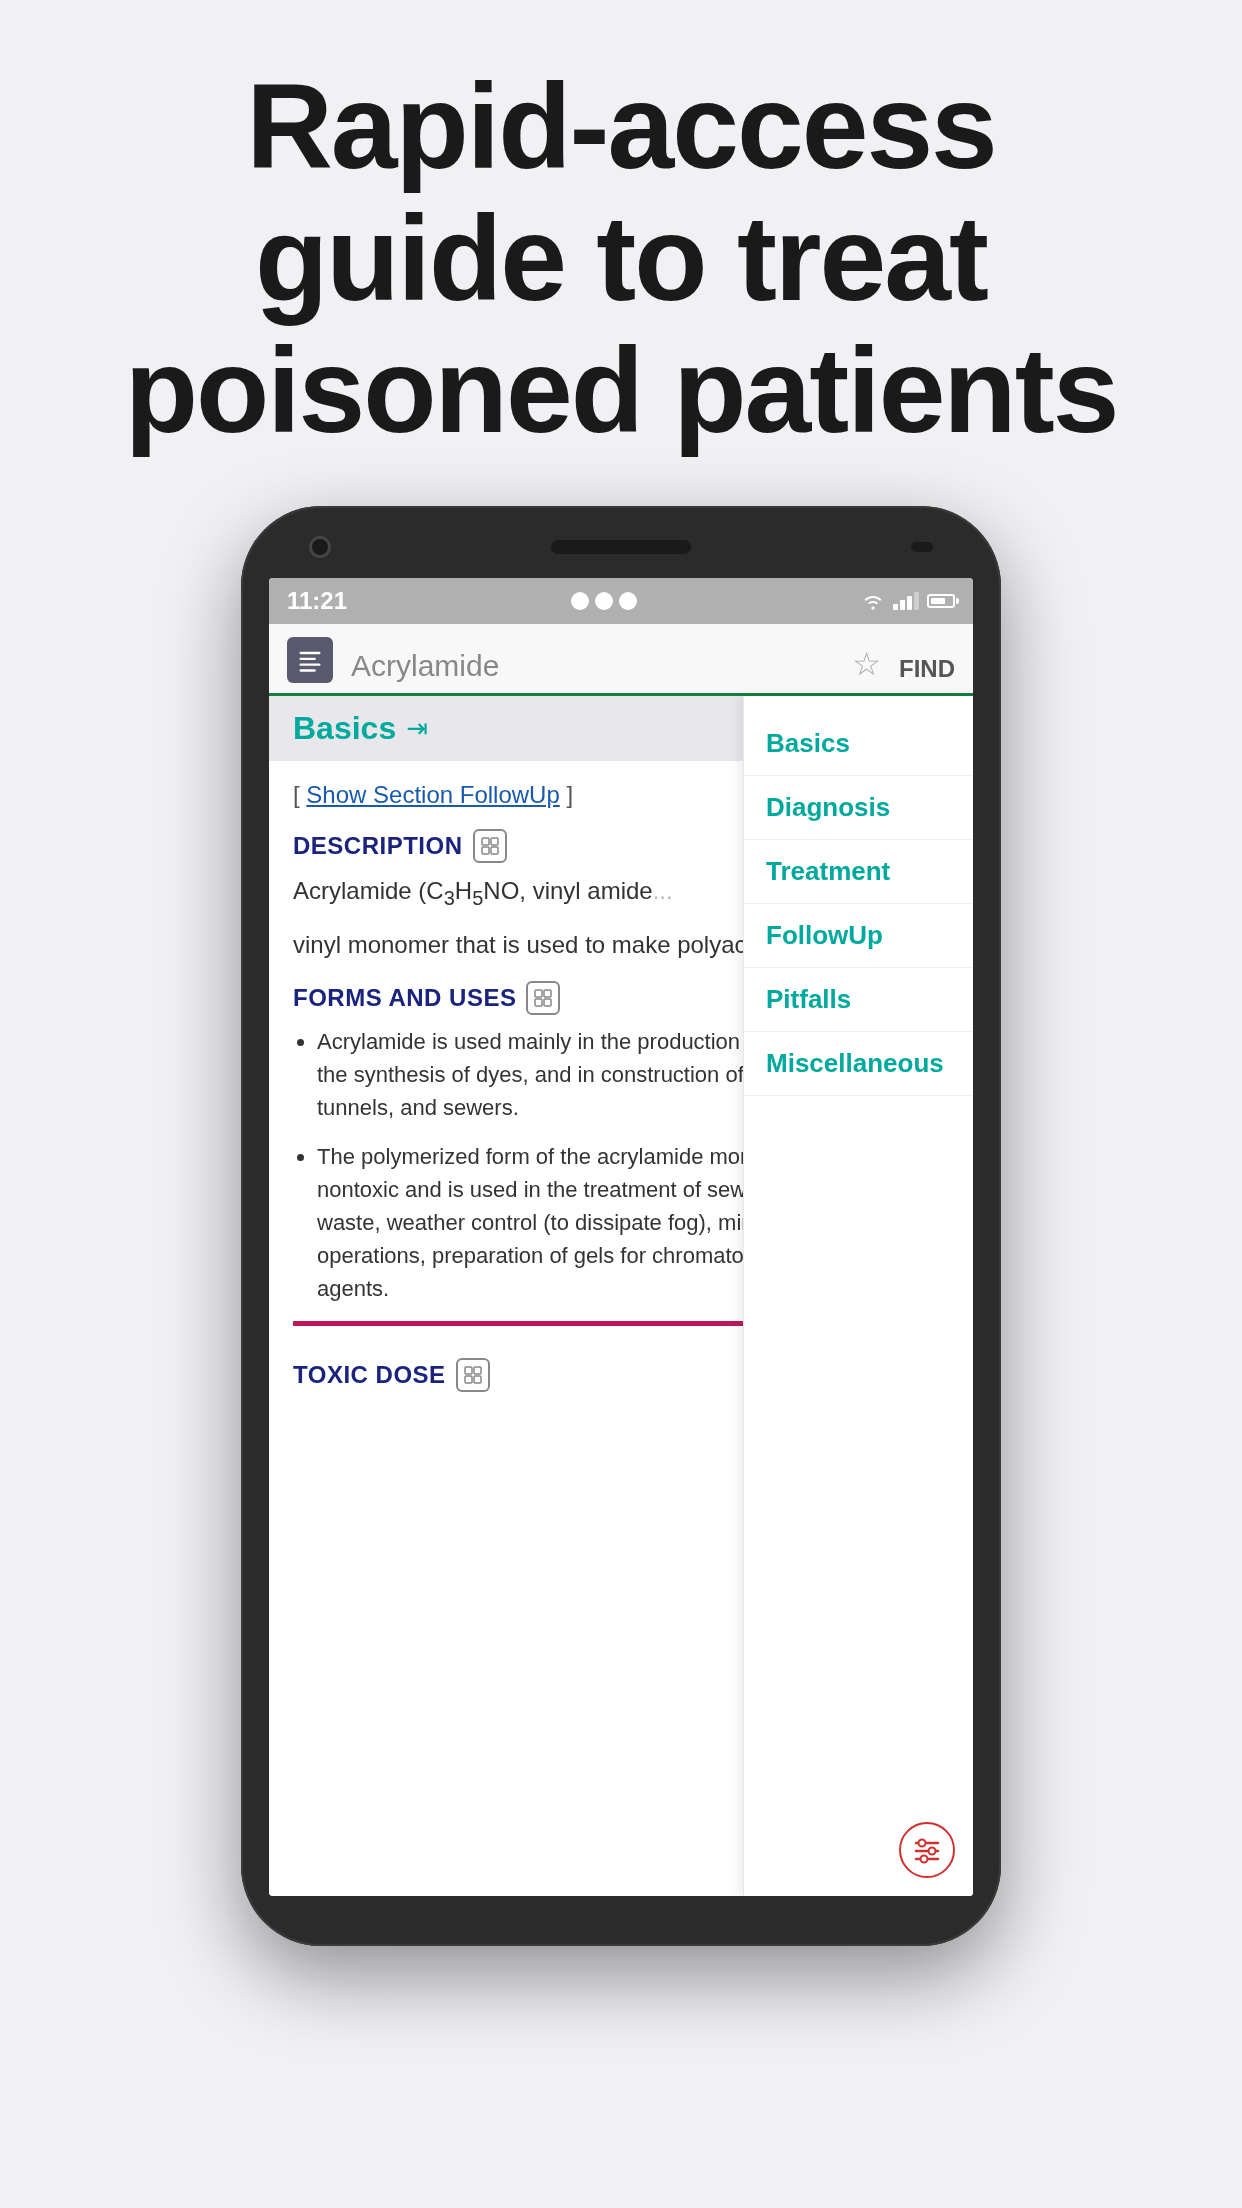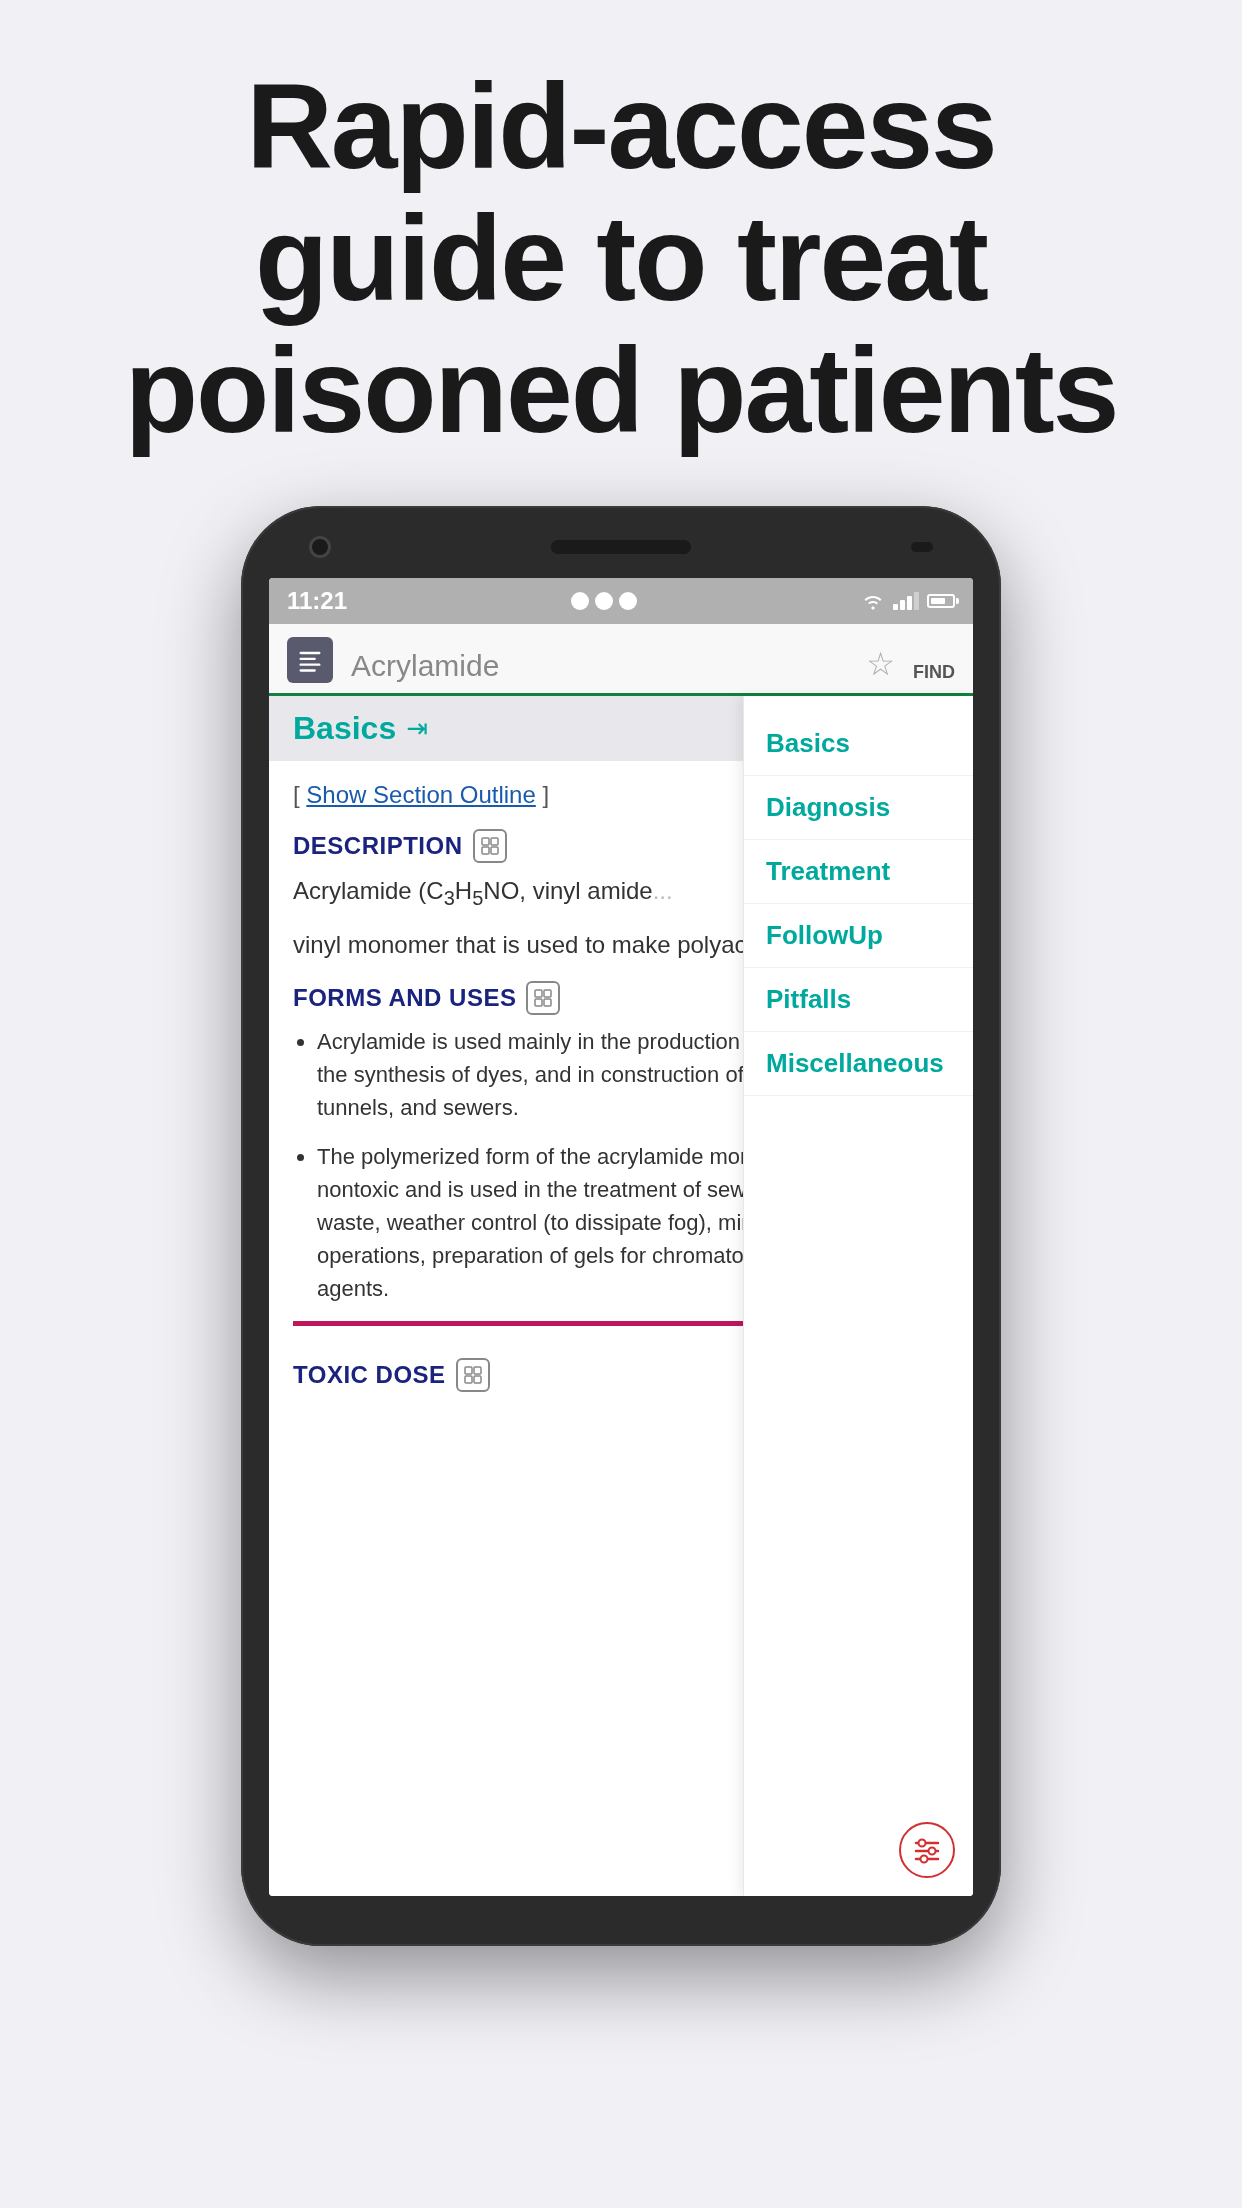--- a/index.html
+++ b/index.html
@@ -200,21 +200,21 @@
       font-weight: 400;
     }
 
     .nav-star {
       font-size: 32px;
       color: #aaa;
       margin-right: 18px;
     }
 
     .nav-find {
-      font-size: 18px;
+      font-size: 24px;
       color: #555;
       font-weight: 600;
     }
 
     
     .content-area {
       display: flex;
       position: relative;
       min-height: 1200px;
     }
@@ -427,21 +427,21 @@
       <div class="content-area">
 
         <div class="main-content">
 
           <div class="basics-header">
             <span class="basics-title">Basics</span>
             <span class="basics-arrow">⇥</span>
           </div>
 
           <p class="show-outline">
-            <span>[ </span><a href="#">Show Section Outline</a><span> ]</span>
+            <span>[ </span><a href="#">Show Section FollowUp</a><span> ]</span>
           </p>
 
           <div class="section-header">
             <span>DESCRIPTION</span>
             <div class="section-icon">
               <svg viewBox="0 0 20 20">
                 <rect x="2" y="2" width="7" height="7" rx="1" stroke="#888" fill="none" stroke-width="1.5"></rect>
                 <rect x="11" y="2" width="7" height="7" rx="1" stroke="#888" fill="none" stroke-width="1.5"></rect>
                 <rect x="2" y="11" width="7" height="7" rx="1" stroke="#888" fill="none" stroke-width="1.5"></rect>
                 <rect x="11" y="11" width="7" height="7" rx="1" stroke="#888" fill="none" stroke-width="1.5"></rect>

